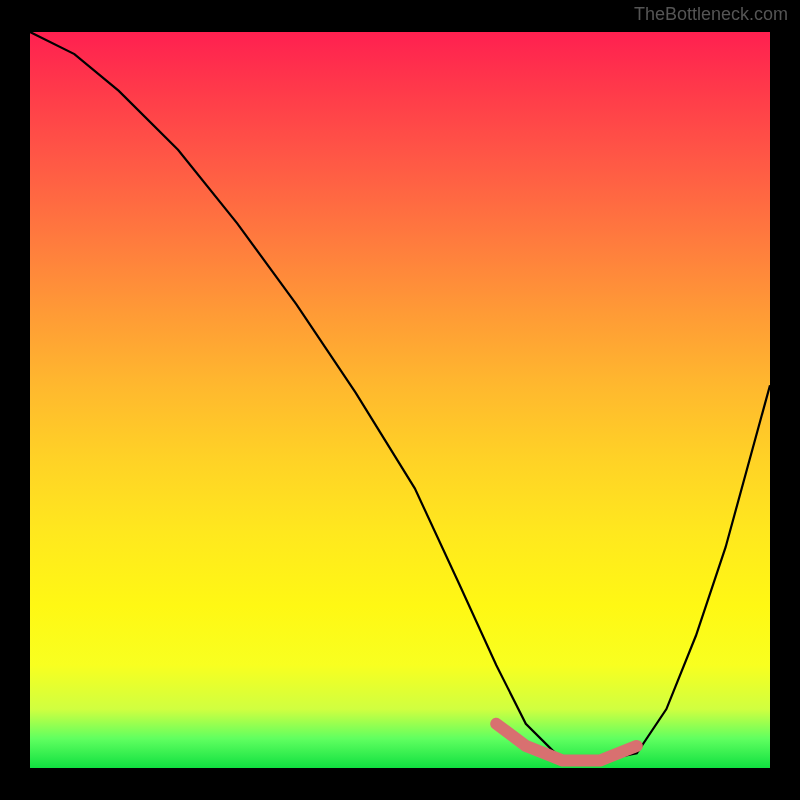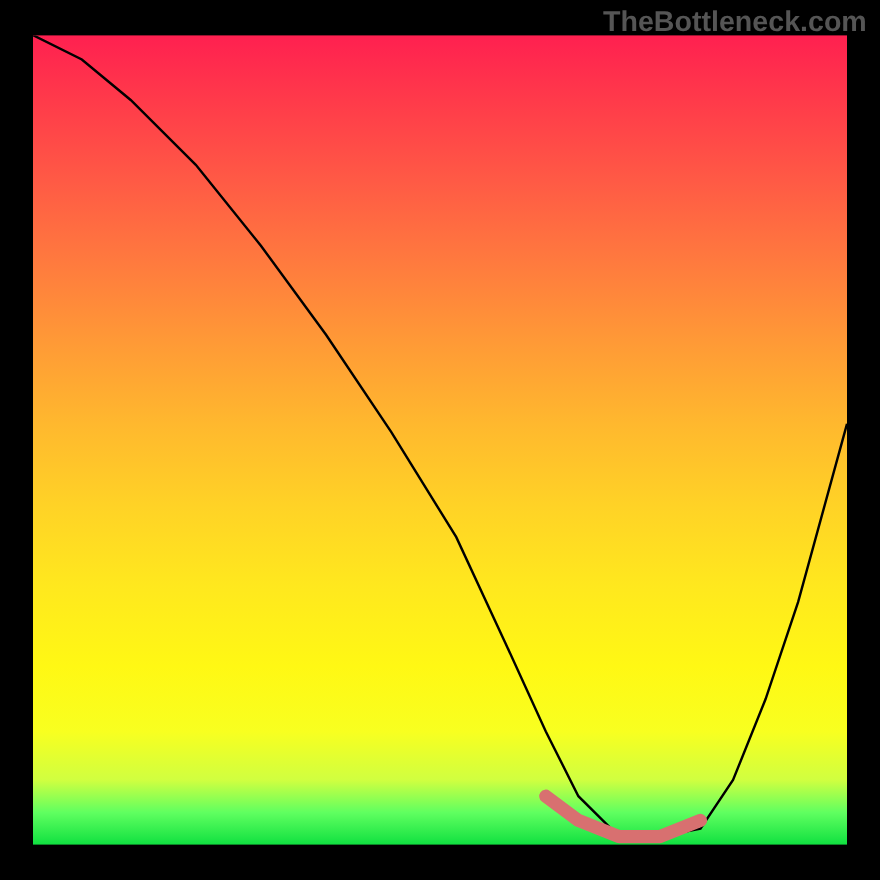--- a/index.html
+++ b/index.html
@@ -9,22 +9,22 @@
     background: #000;
     position: relative;
     font-family: Arial, sans-serif;
     overflow: hidden;
   }
   .watermark {
     position: absolute;
     top: 4px;
     right: 12px;
     color: #555;
-    font-size: 26px;
-    font-weight: 700;
+    font-size: 18px;
+    font-weight: 400;
     z-index: 10;
     margin-left: 40px;
   }
   .plot-area {
     position: absolute;
     left: 30px;
     top: 32px;
     width: 740px;
     height: 736px;
     overflow: hidden;

